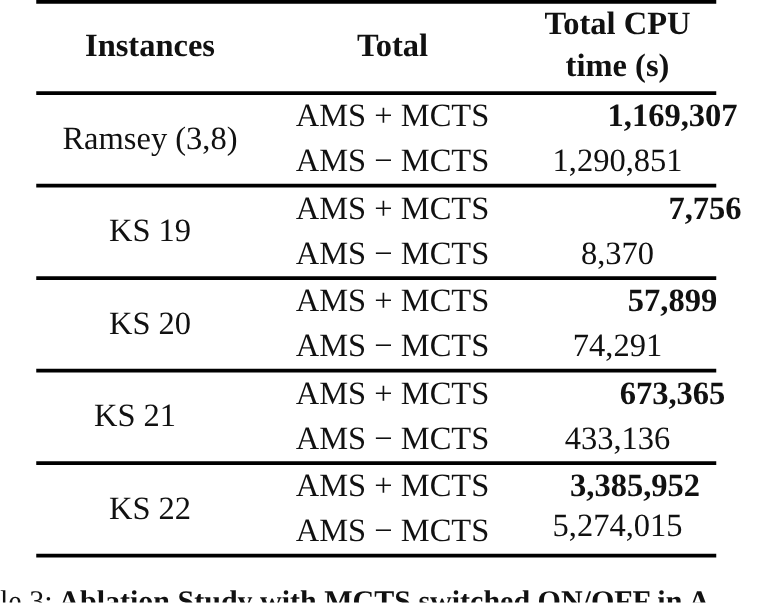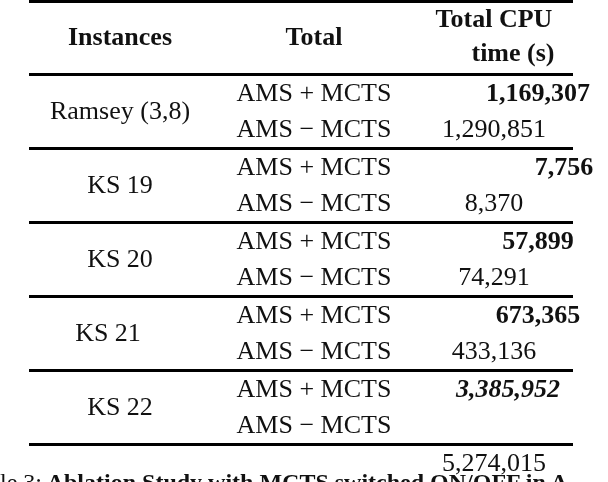--- a/index.html
+++ b/index.html
@@ -27,21 +27,21 @@
   <div class="rule" style="top:73px;height:3px;"></div>
   <div class="rule" style="top:147px;height:3px;"></div>
   <div class="rule" style="top:221px;height:3px;"></div>
   <div class="rule" style="top:295px;height:3px;"></div>
   <div class="rule" style="top:369px;height:3px;"></div>
   <div class="rule" style="top:443px;height:3px;"></div>
 
   <div class="cell hdr center" style="left:120px;top:22px;">Instances</div>
   <div class="cell hdr center" style="left:314px;top:22px;">Total</div>
   <div class="cell hdr center" style="left:494px;top:4px;">Total CPU</div>
-  <div class="cell hdr center" style="left:494px;top:38px;margin-left:19px;">time (s)</div>
+  <div class="cell hdr center" style="left:494px;top:38px;">time (s)</div>
 
   <div class="cell center" style="left:120px;top:96px;">Ramsey (3,8)</div>
   <div class="cell center" style="left:314px;top:78px;">AMS + MCTS</div>
   <div class="cell center bold" style="left:494px;top:78px;">1,169,307</div>
   <div class="cell center" style="left:314px;top:114px;">AMS − MCTS</div>
   <div class="cell center" style="left:494px;top:114px;">1,290,851</div>
 
   <div class="cell center" style="left:120px;top:170px;">KS 19</div>
   <div class="cell center" style="left:314px;top:152px;">AMS + MCTS</div>
   <div class="cell center bold" style="left:520px;top:152px;text-align:right;">7,756</div>
@@ -55,21 +55,21 @@
   <div class="cell center" style="left:494px;top:262px;">74,291</div>
 
   <div class="cell center" style="left:108px;top:318px;">KS 21</div>
   <div class="cell center" style="left:314px;top:300px;">AMS + MCTS</div>
   <div class="cell center bold" style="left:494px;top:300px;">673,365</div>
   <div class="cell center" style="left:314px;top:336px;">AMS − MCTS</div>
   <div class="cell center" style="left:494px;top:336px;">433,136</div>
 
   <div class="cell center" style="left:120px;top:392px;">KS 22</div>
   <div class="cell center" style="left:314px;top:374px;">AMS + MCTS</div>
-  <div class="cell center bold" style="left:464px;top:374px;font-style:italic;">3,385,952</div>
+  <div class="cell center bold" style="left:464px;top:374px;">3,385,952</div>
   <div class="cell center" style="left:314px;top:410px;">AMS − MCTS</div>
-  <div class="cell center" style="left:494px;top:406px;margin-top:42px;">5,274,015</div>
+  <div class="cell center" style="left:494px;top:406px;">5,274,015</div>
 </div>
 
 <div class="caption">
   <span class="lbl">ble 3:</span>
   <span>Ablation Study with MCTS switched ON/OFF in A</span>
 </div>
 
 </body></html>

